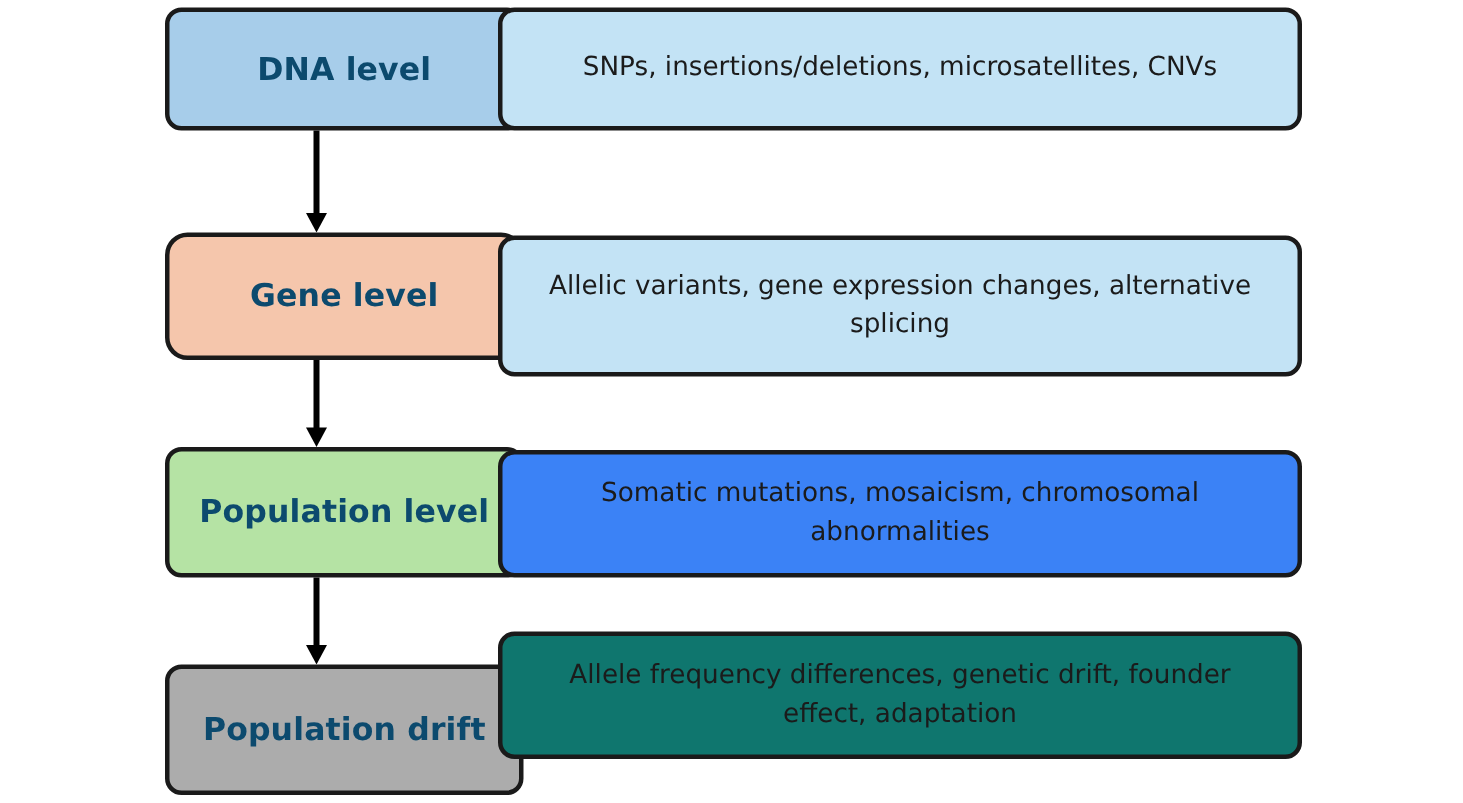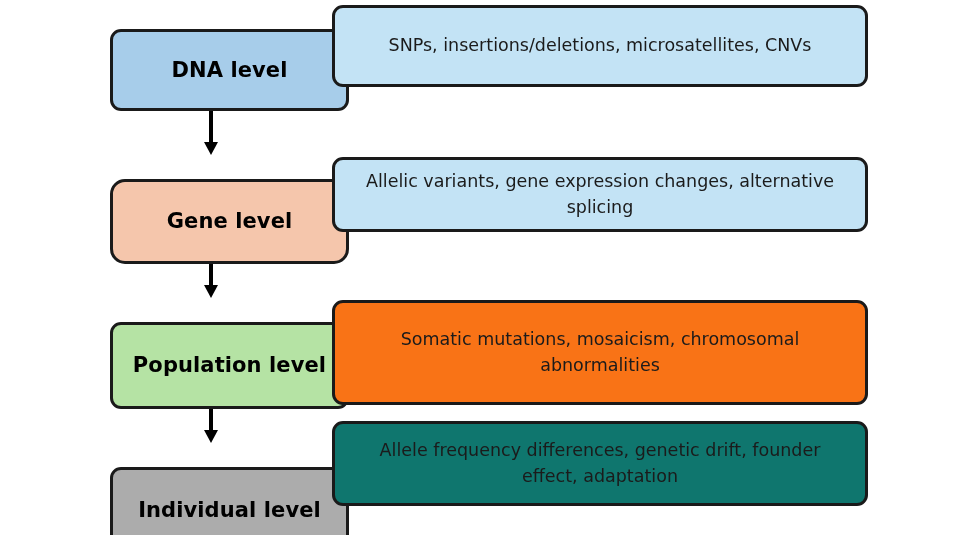--- a/index.html
+++ b/index.html
@@ -24,23 +24,22 @@
     box-sizing: border-box;
     border: 3px solid #1a1a1a;
     border-radius: 11px;
     display: flex;
     align-items: center;
     justify-content: center;
     text-align: center;
     font-weight: bold;
     font-size: 21px;
     line-height: 1.15;
-    color: #000000;
+    color: #0c4a6e;
     letter-spacing: 0.1px;
-    margin-top: 24px;
   }
   .desc-box {
     position: absolute;
     left: 332px;
     width: 536px;
     box-sizing: border-box;
     background: #c3e3f5;
     border: 3px solid #1a1a1a;
     border-radius: 11px;
     display: flex;
@@ -95,31 +94,31 @@
   <div class="level-box" id="level-box-0" style="top: 5px; height: 82px; background: rgb(167, 205, 234); border-color: rgb(26, 26, 26);">
     <span>DNA level</span>
   </div>
   <div class="desc-box" id="desc-box-0" style="top: 5px; height: 82px; background: rgb(195, 227, 245); border-color: rgb(26, 26, 26); align-items: center;">
     <span>SNPs, insertions/deletions, microsatellites, CNVs</span>
   </div>
 
   <div class="level-box" id="level-box-1" style="top: 155px; height: 85px; background: rgb(245, 198, 172); border-color: rgb(26, 26, 26); border-radius: 15px;">
     <span>Gene level</span>
   </div>
-  <div class="desc-box" id="desc-box-1" style="top: 157px; height: 75px; background: rgb(195, 227, 245); border-color: rgb(26, 26, 26);">
+  <div class="desc-box" id="desc-box-1" style="top: 157px; height: 94px; background: rgb(195, 227, 245); border-color: rgb(26, 26, 26);">
     <span>Allelic variants, gene expression changes, alternative splicing</span>
   </div>
 
   <div class="level-box" id="level-box-2" style="top: 298px; height: 87px; background: rgb(181, 227, 164); border-color: rgb(26, 26, 26);">
     <span>Population level</span>
   </div>
-  <div class="desc-box" id="desc-box-2" style="top: 300px; height: 105px; background: #f97316; border-color: rgb(26, 26, 26);">
+  <div class="desc-box" id="desc-box-2" style="top: 300px; height: 85px; background: #3b82f6; border-color: rgb(26, 26, 26);">
     <span>Somatic mutations, mosaicism, chromosomal abnormalities</span>
   </div>
 
   <div class="level-box" id="level-box-3" style="top: 443px; height: 87px; background: rgb(172, 172, 172); border-color: rgb(26, 26, 26);">
-    <span>Individual level</span>
+    <span>Population drift</span>
   </div>
   <div class="desc-box" id="desc-box-3" style="top: 421px; height: 85px; background: #0f766e; border-color: rgb(26, 26, 26);">
     <span>Allele frequency differences, genetic drift, founder effect, adaptation</span>
   </div>
 
 </div>
 
 </body></html>

